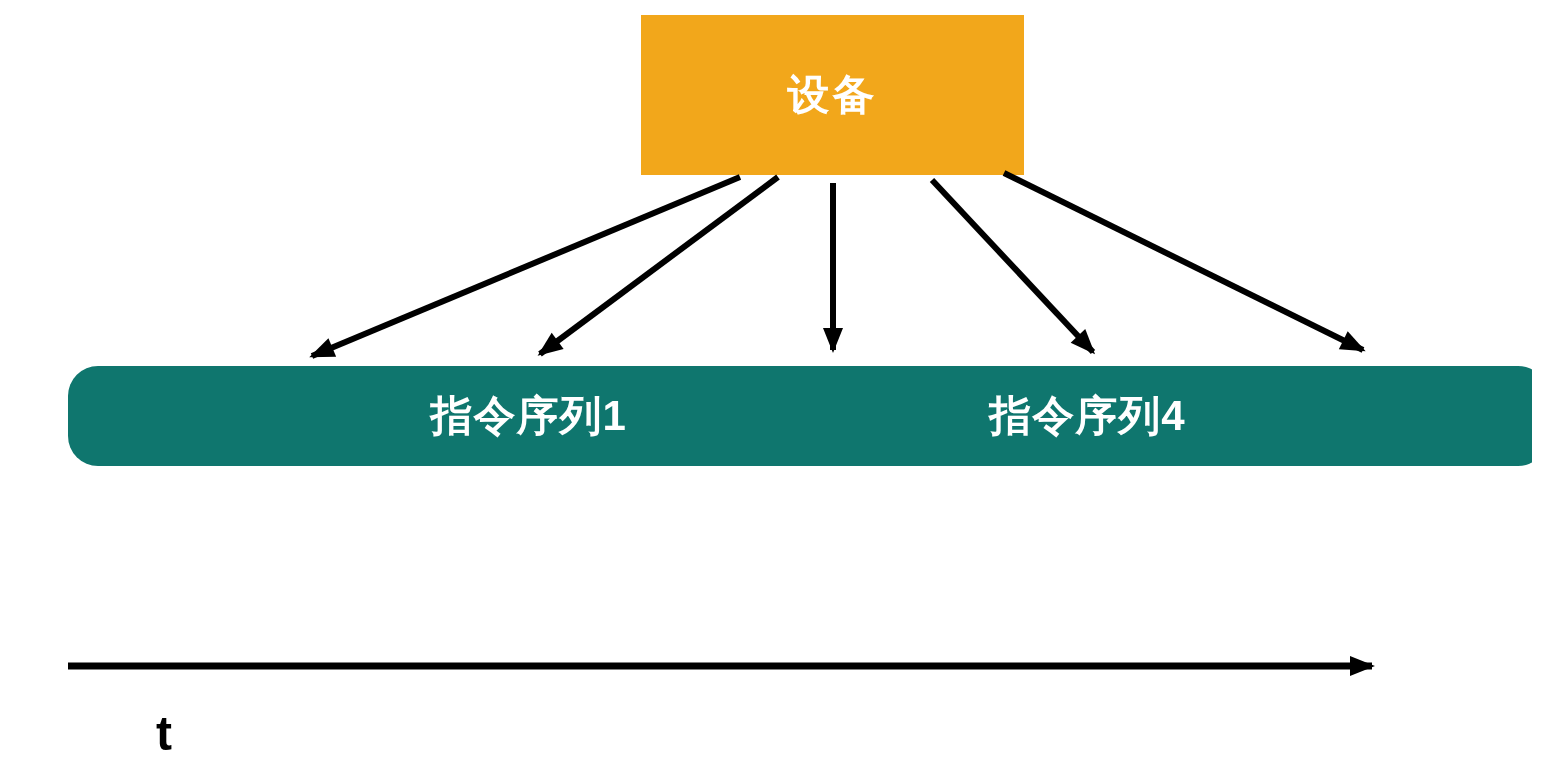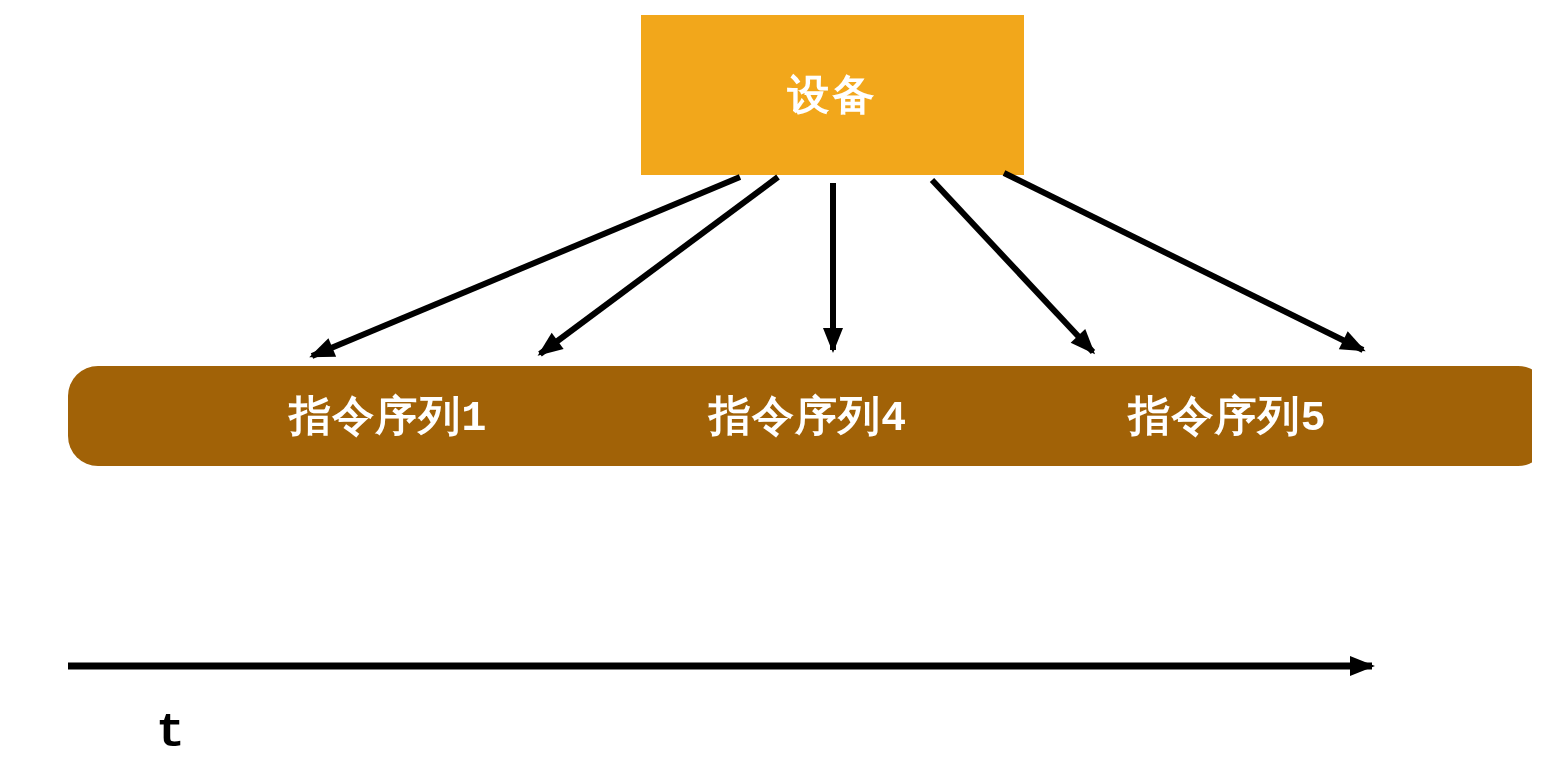--- a/index.html
+++ b/index.html
@@ -5,21 +5,20 @@
   * { margin: 0; padding: 0; box-sizing: border-box; }
   html, body { background: #ffffff; }
   body { font-family: "Liberation Sans", "DejaVu Sans", sans-serif; }
 
   .canvas {
     position: relative;
     width: 1532px;
     height: 782px;
     background: #ffffff;
     overflow: hidden;
-    font-family: Liberation Mono, monospace;
   }
 
   .device-box {
     position: absolute;
     left: 641px;
     top: 15px;
     width: 383px;
     height: 160px;
     background: #F2A71B;
     display: flex;
@@ -41,21 +40,21 @@
     height: 782px;
     pointer-events: none;
   }
 
   .sequence-bar {
     position: absolute;
     left: 68px;
     top: 366px;
     width: 1480px;
     height: 100px;
-    background: #a16207;
+    background: #0f766e;
     border-radius: 30px;
     display: flex;
     align-items: center;
     justify-content: space-evenly;
   }
   .sequence-bar .seq-label {
     color: #ffffff;
     font-size: 42px;
     font-weight: bold;
     letter-spacing: 1px;
@@ -92,18 +91,17 @@
     <line x1="833" y1="183" x2="833" y2="350" stroke="#000000" stroke-width="6" marker-end="url(#arrowhead)"></line>
     <line x1="932" y1="180" x2="1093" y2="352" stroke="#000000" stroke-width="6" marker-end="url(#arrowhead)"></line>
     <line x1="1004" y1="173" x2="1363" y2="350" stroke="#000000" stroke-width="6" marker-end="url(#arrowhead)"></line>
 
     <line x1="68" y1="666" x2="1372" y2="666" stroke="#000000" stroke-width="7" marker-end="url(#arrowhead)"></line>
   </svg>
 
   <div class="sequence-bar">
     <span class="seq-label">指令序列1</span>
     <span class="seq-label">指令序列4</span>
-    <span class="seq-label">指令序列5</span>
   </div>
 
   <div class="t-label">t</div>
 
 </div>
 
 </body></html>

